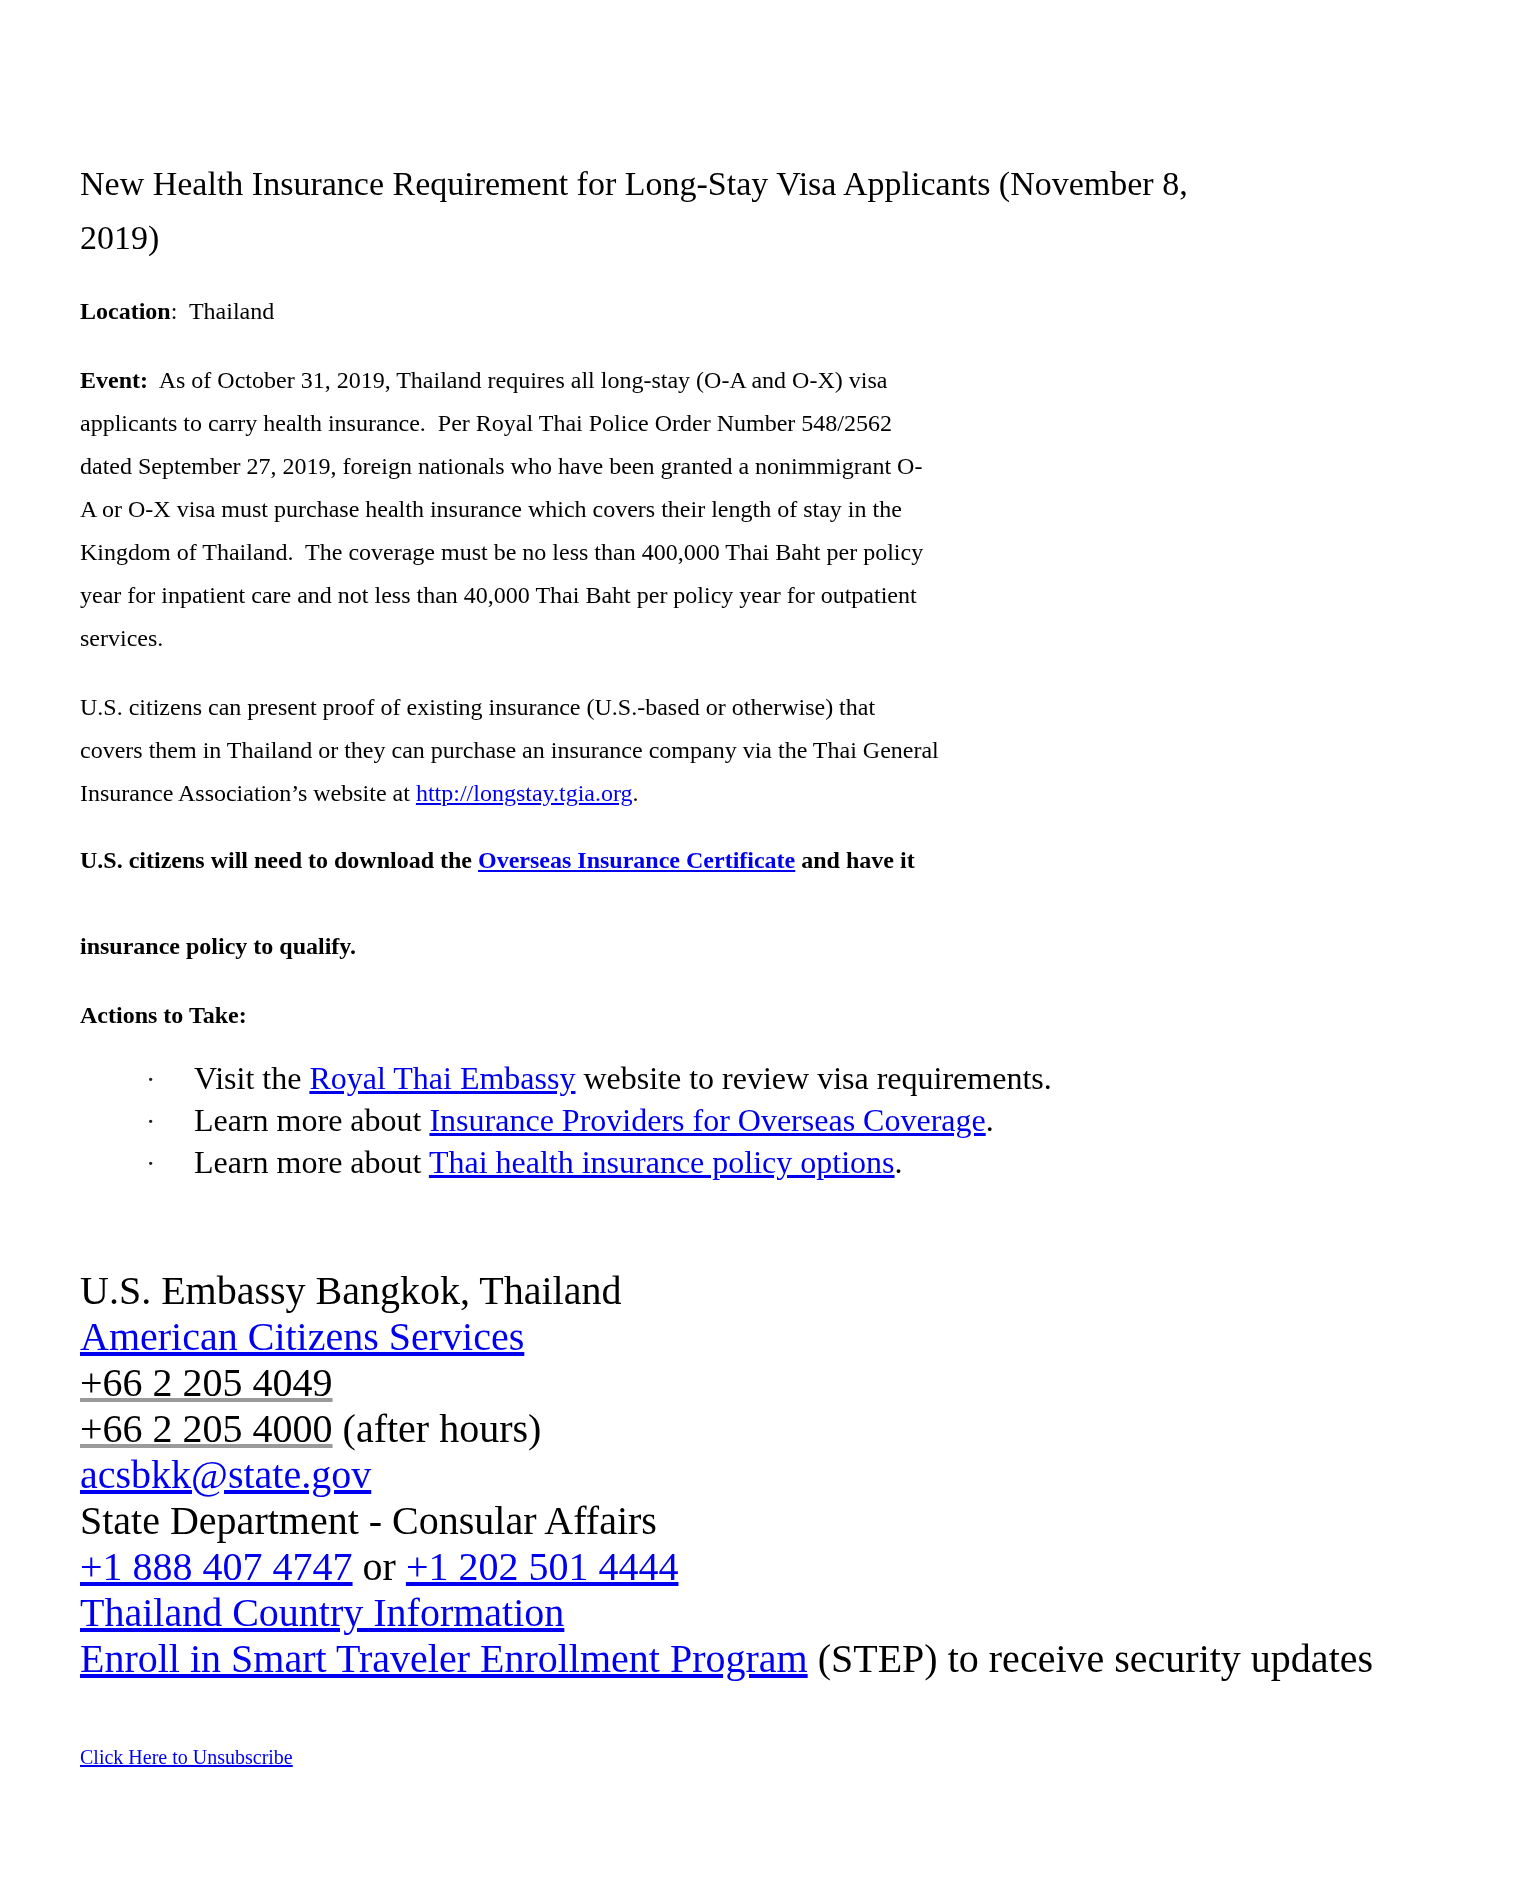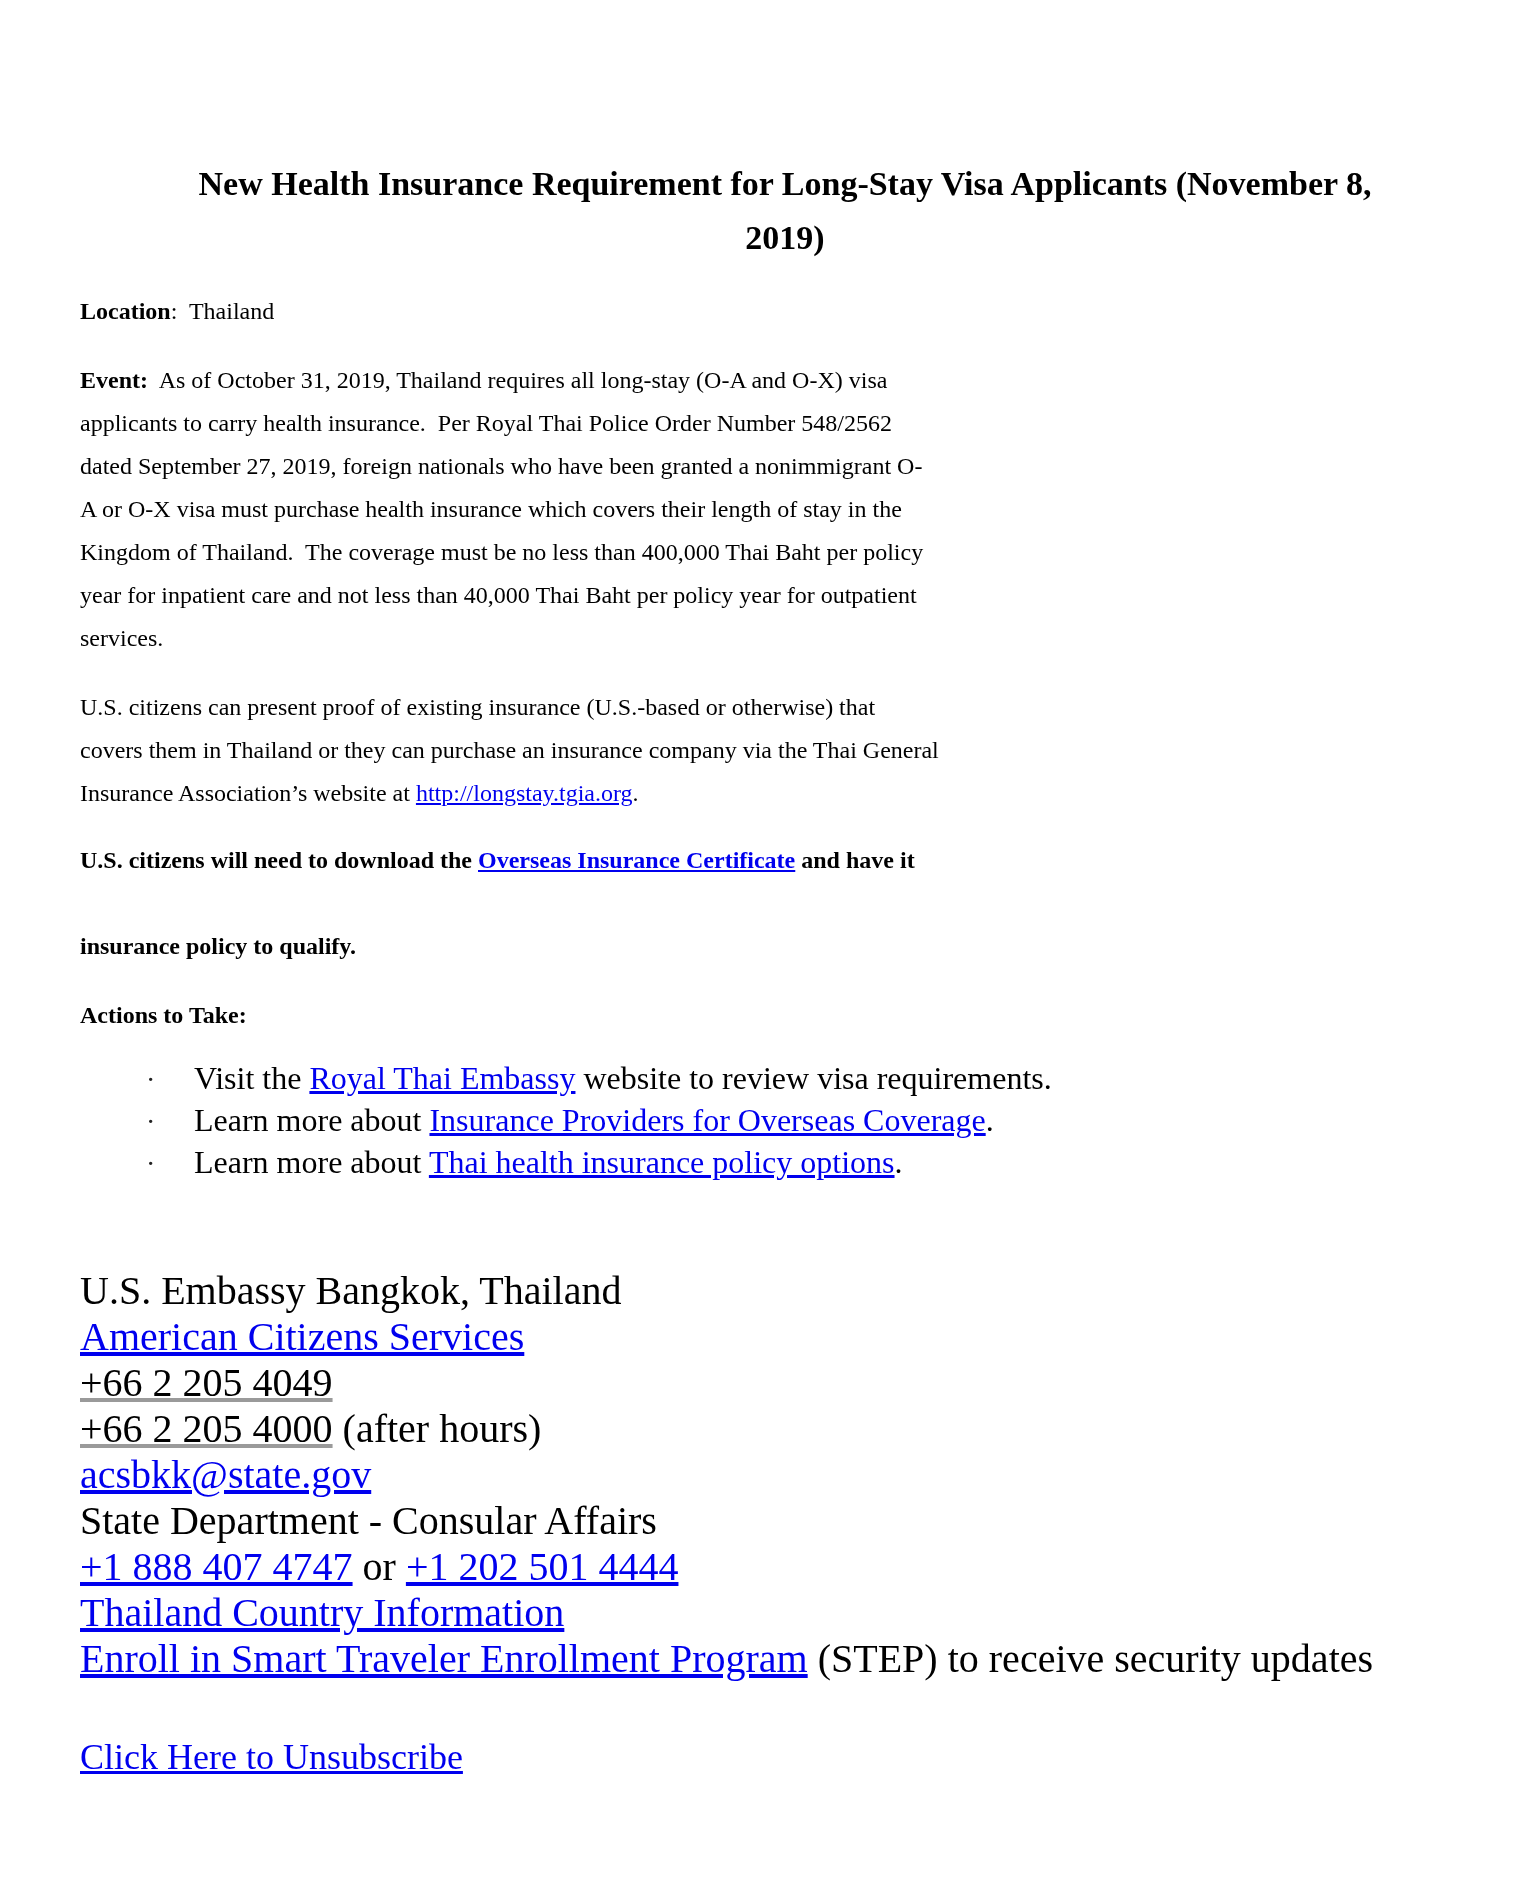--- a/index.html
+++ b/index.html
@@ -10,22 +10,21 @@
     color: var(--text, #000000);
     font-family: "Liberation Serif", "DejaVu Serif", serif;
     overflow: hidden;
   }
   .doc { padding: 0 46px 0 80px; }
 
   .title {
     margin: 157px auto 0 auto;
     font-size: 34px;
     line-height: 54px;
-    font-weight: bold;
-    text-align: center;
+    font-weight: normal;
   }
 
   .para {
     font-size: 24px;
     line-height: 43px;
     margin: 26px 0 0 0;
     white-space: pre-wrap;
   }
   .location { margin-top: 25px; }
   .bold-para { margin-top: 24px; }
@@ -56,21 +55,21 @@
 
   .contact { margin-top: 84px; }
   .contact-line {
     font-size: 40px;
     line-height: 46px;
     white-space: pre-wrap;
   }
 
   .unsubscribe {
     margin-top: 52px;
-    font-size: 36px;
+    font-size: 20px;
     line-height: 46px;
     white-space: pre-wrap;
   }
 </style>
 </head>
 <body style="--bg: #FFFFFF; --text: #000000; --link: #0000EE; --tel-underline: #9A9A9A;">
 
 <div class="doc">
 
   <div class="title"><span>New Health Insurance Requirement for Long-Stay Visa Applicants (November 8,</span><br><span>2019)</span></div>

